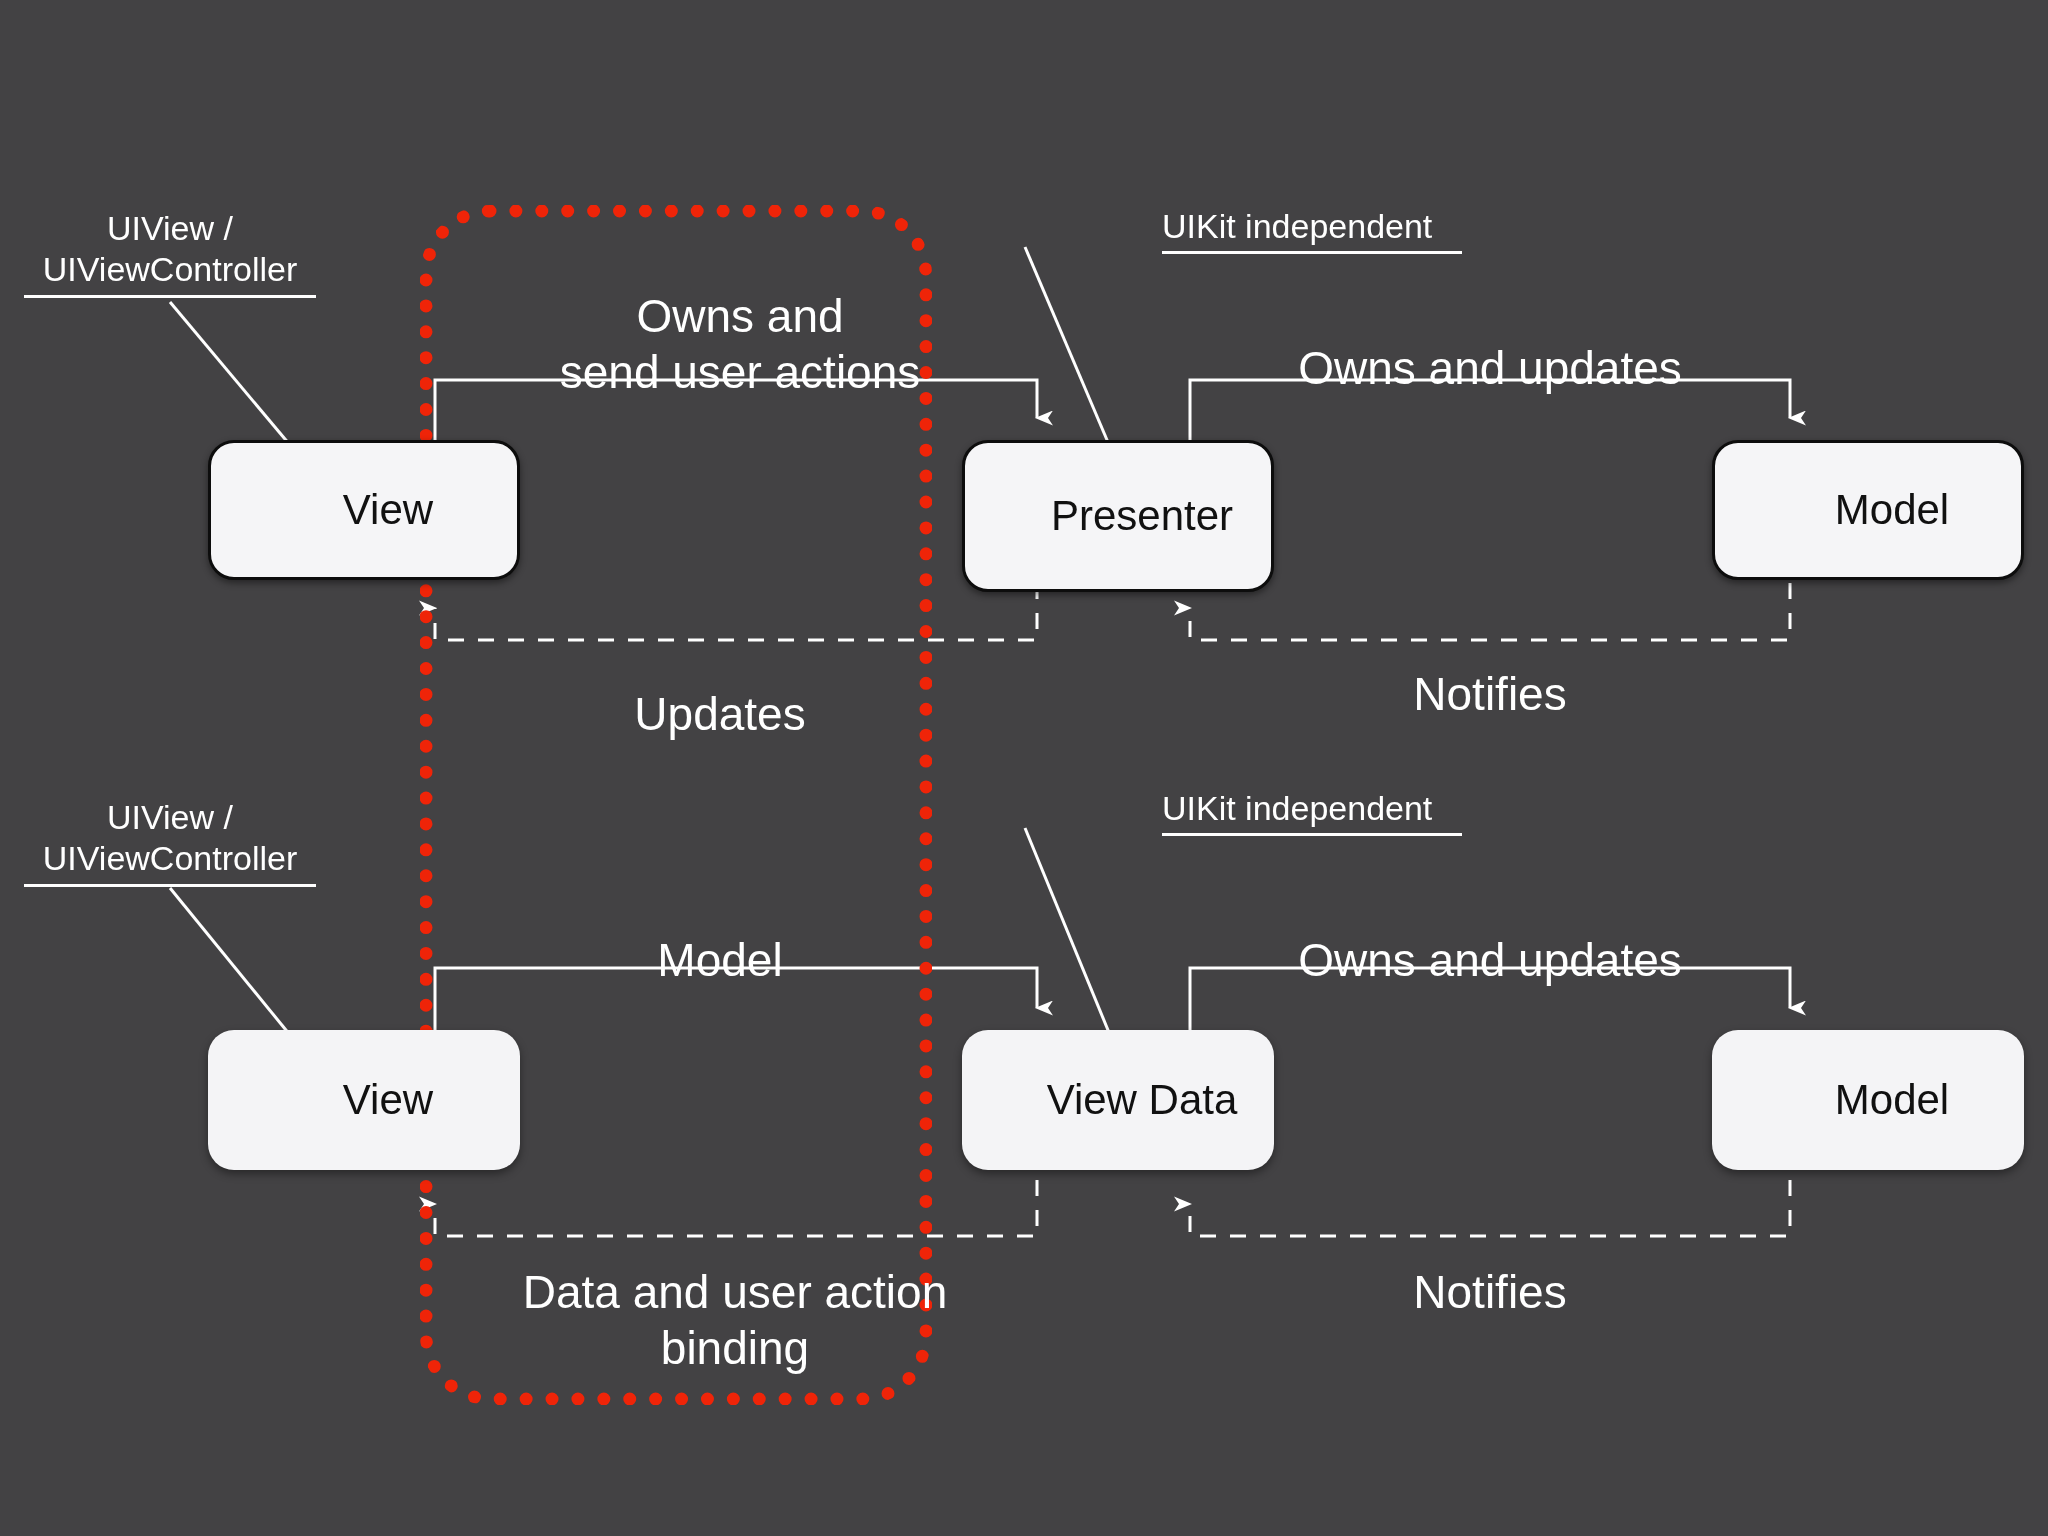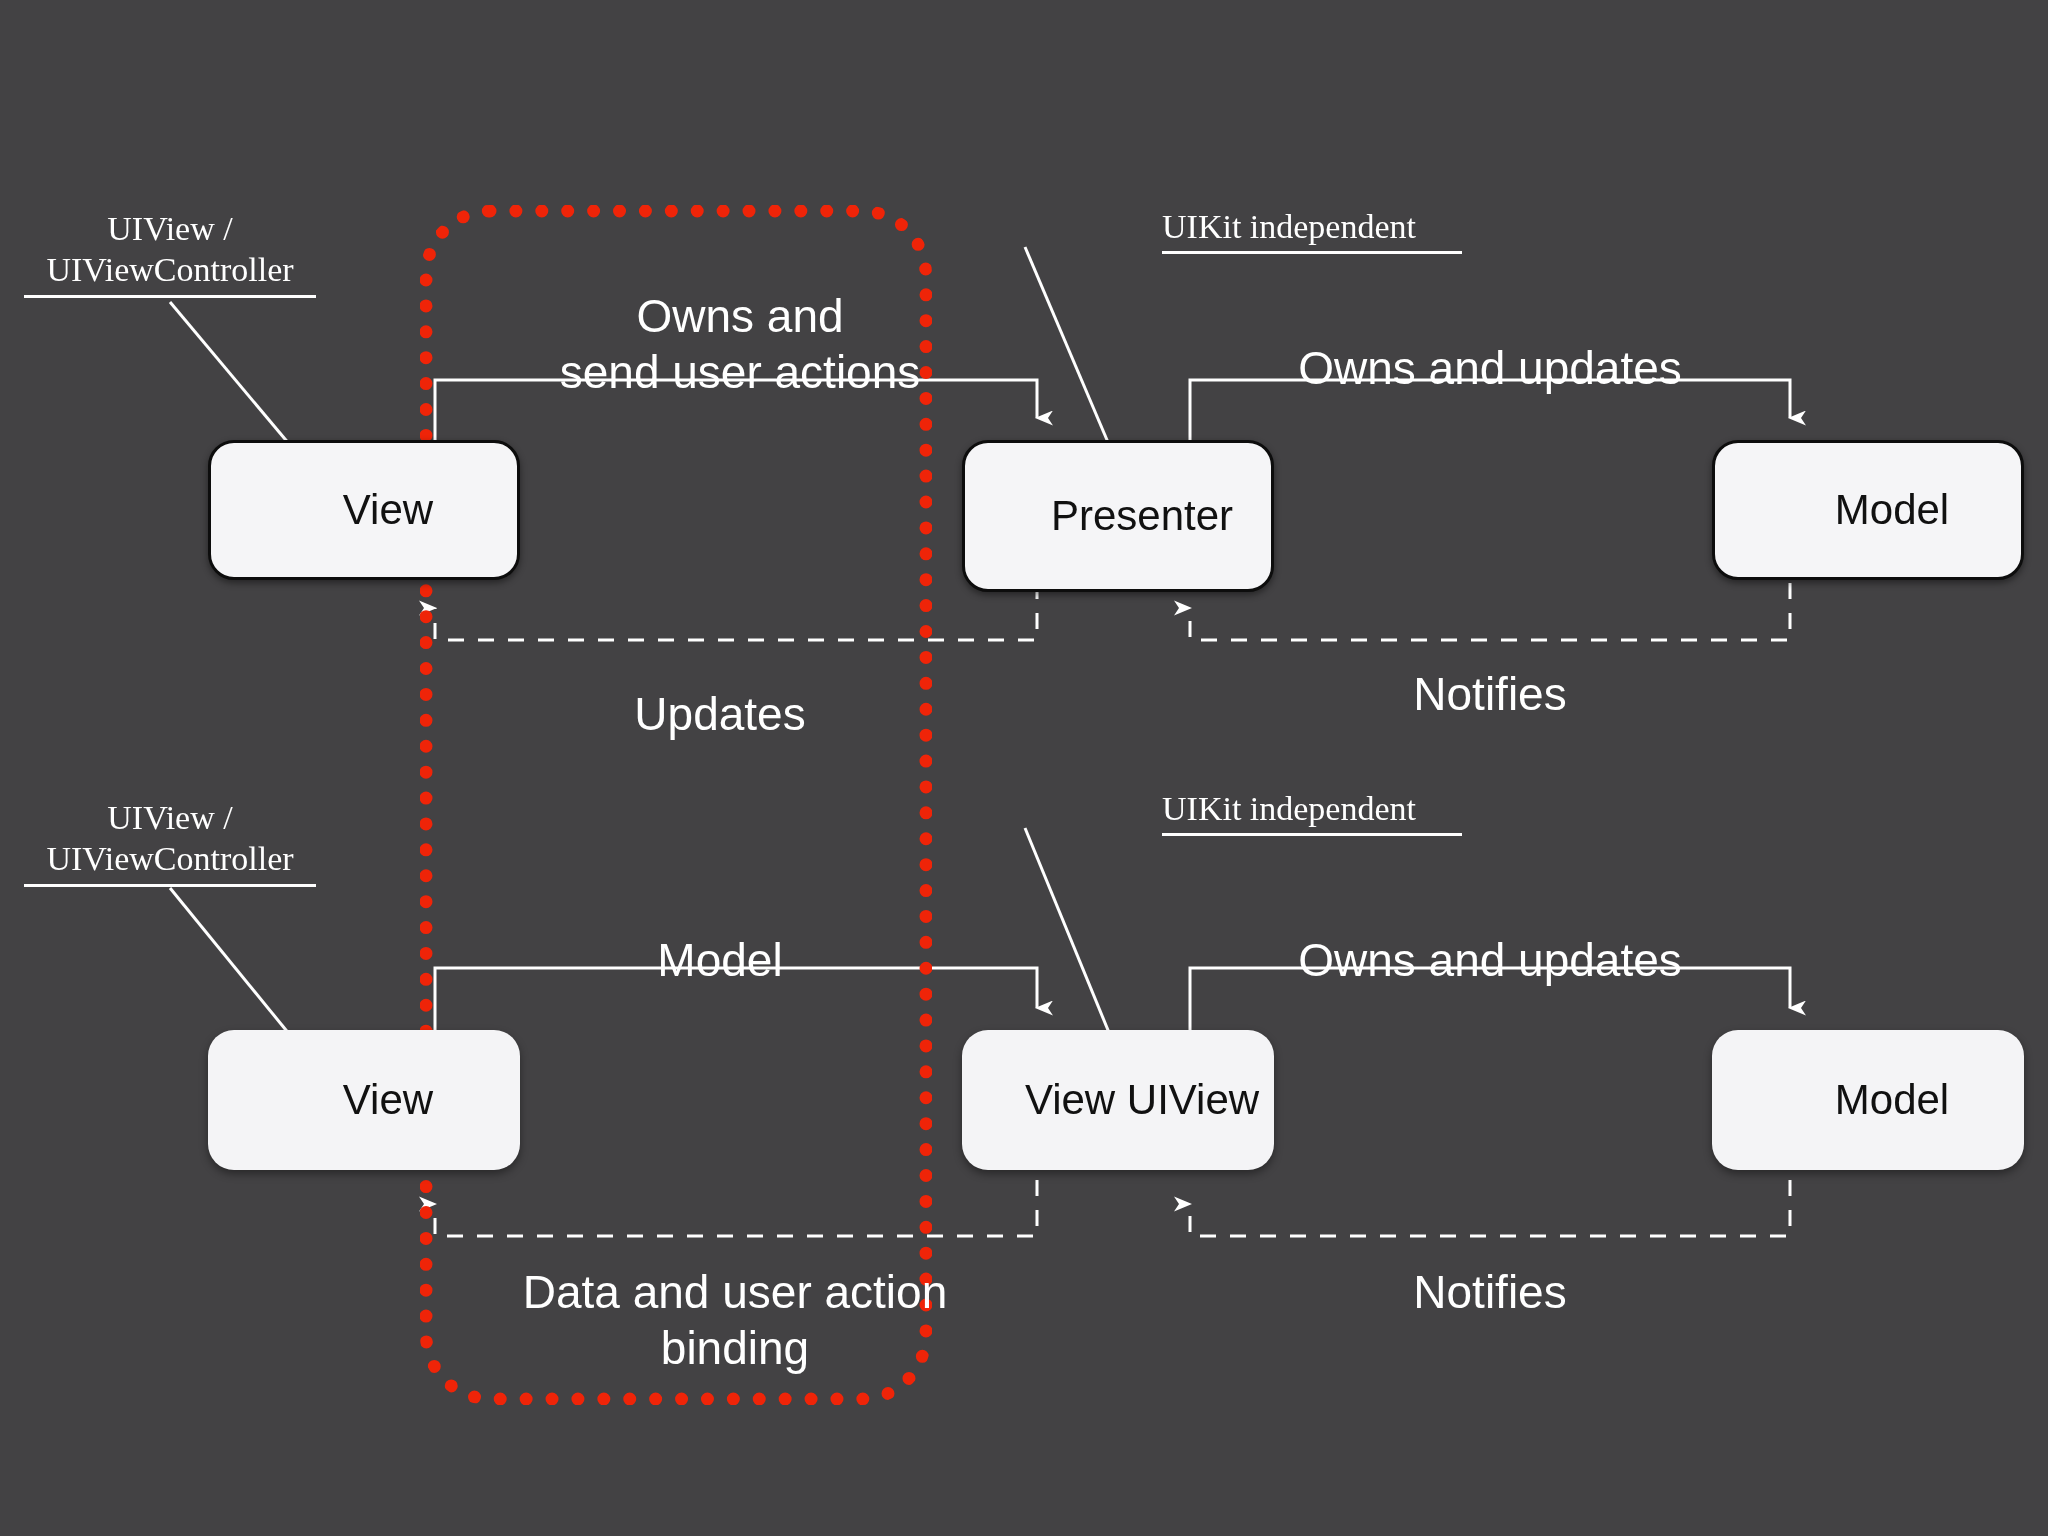--- a/index.html
+++ b/index.html
@@ -51,21 +51,20 @@
     white-space: pre-line;
   }
   .callout {
     position: absolute;
     color: #ffffff;
     font-size: 34px;
     line-height: 1.22;
     text-align: center;
     white-space: pre-line;
     padding-bottom: 4px;
-    font-family: Liberation Serif, serif;
   }
   .callout.underline-box {
     border-bottom: 3px solid #ffffff;
   }
   .redbox {
     position: absolute;
     border: 13px dotted #ef2408;
     border-radius: 70px;
     box-sizing: border-box;
     background: transparent;
@@ -123,21 +122,21 @@
 
   <div class="node" style="left:1712px; top:440px; width:312px; height:140px;">
     <span>Model</span>
   </div>
 
   <div class="node node-soft" style="left:208px; top:1030px; width:312px; height:140px;">
     <span>View</span>
   </div>
 
   <div class="node node-soft" style="left:962px; top:1030px; width:312px; height:140px;">
-    <span>View UIView</span>
+    <span>View Data</span>
   </div>
 
   <div class="node node-soft" style="left:1712px; top:1030px; width:312px; height:140px;">
     <span>Model</span>
   </div>
 
   <div class="callout underline-box" style="left:24px; top:208px; width:292px;">UIView /
 UIViewController</div>
 
   <div class="callout underline-box" style="left:1162px; top:206px; width:300px; text-align:left;">UIKit independent</div>

